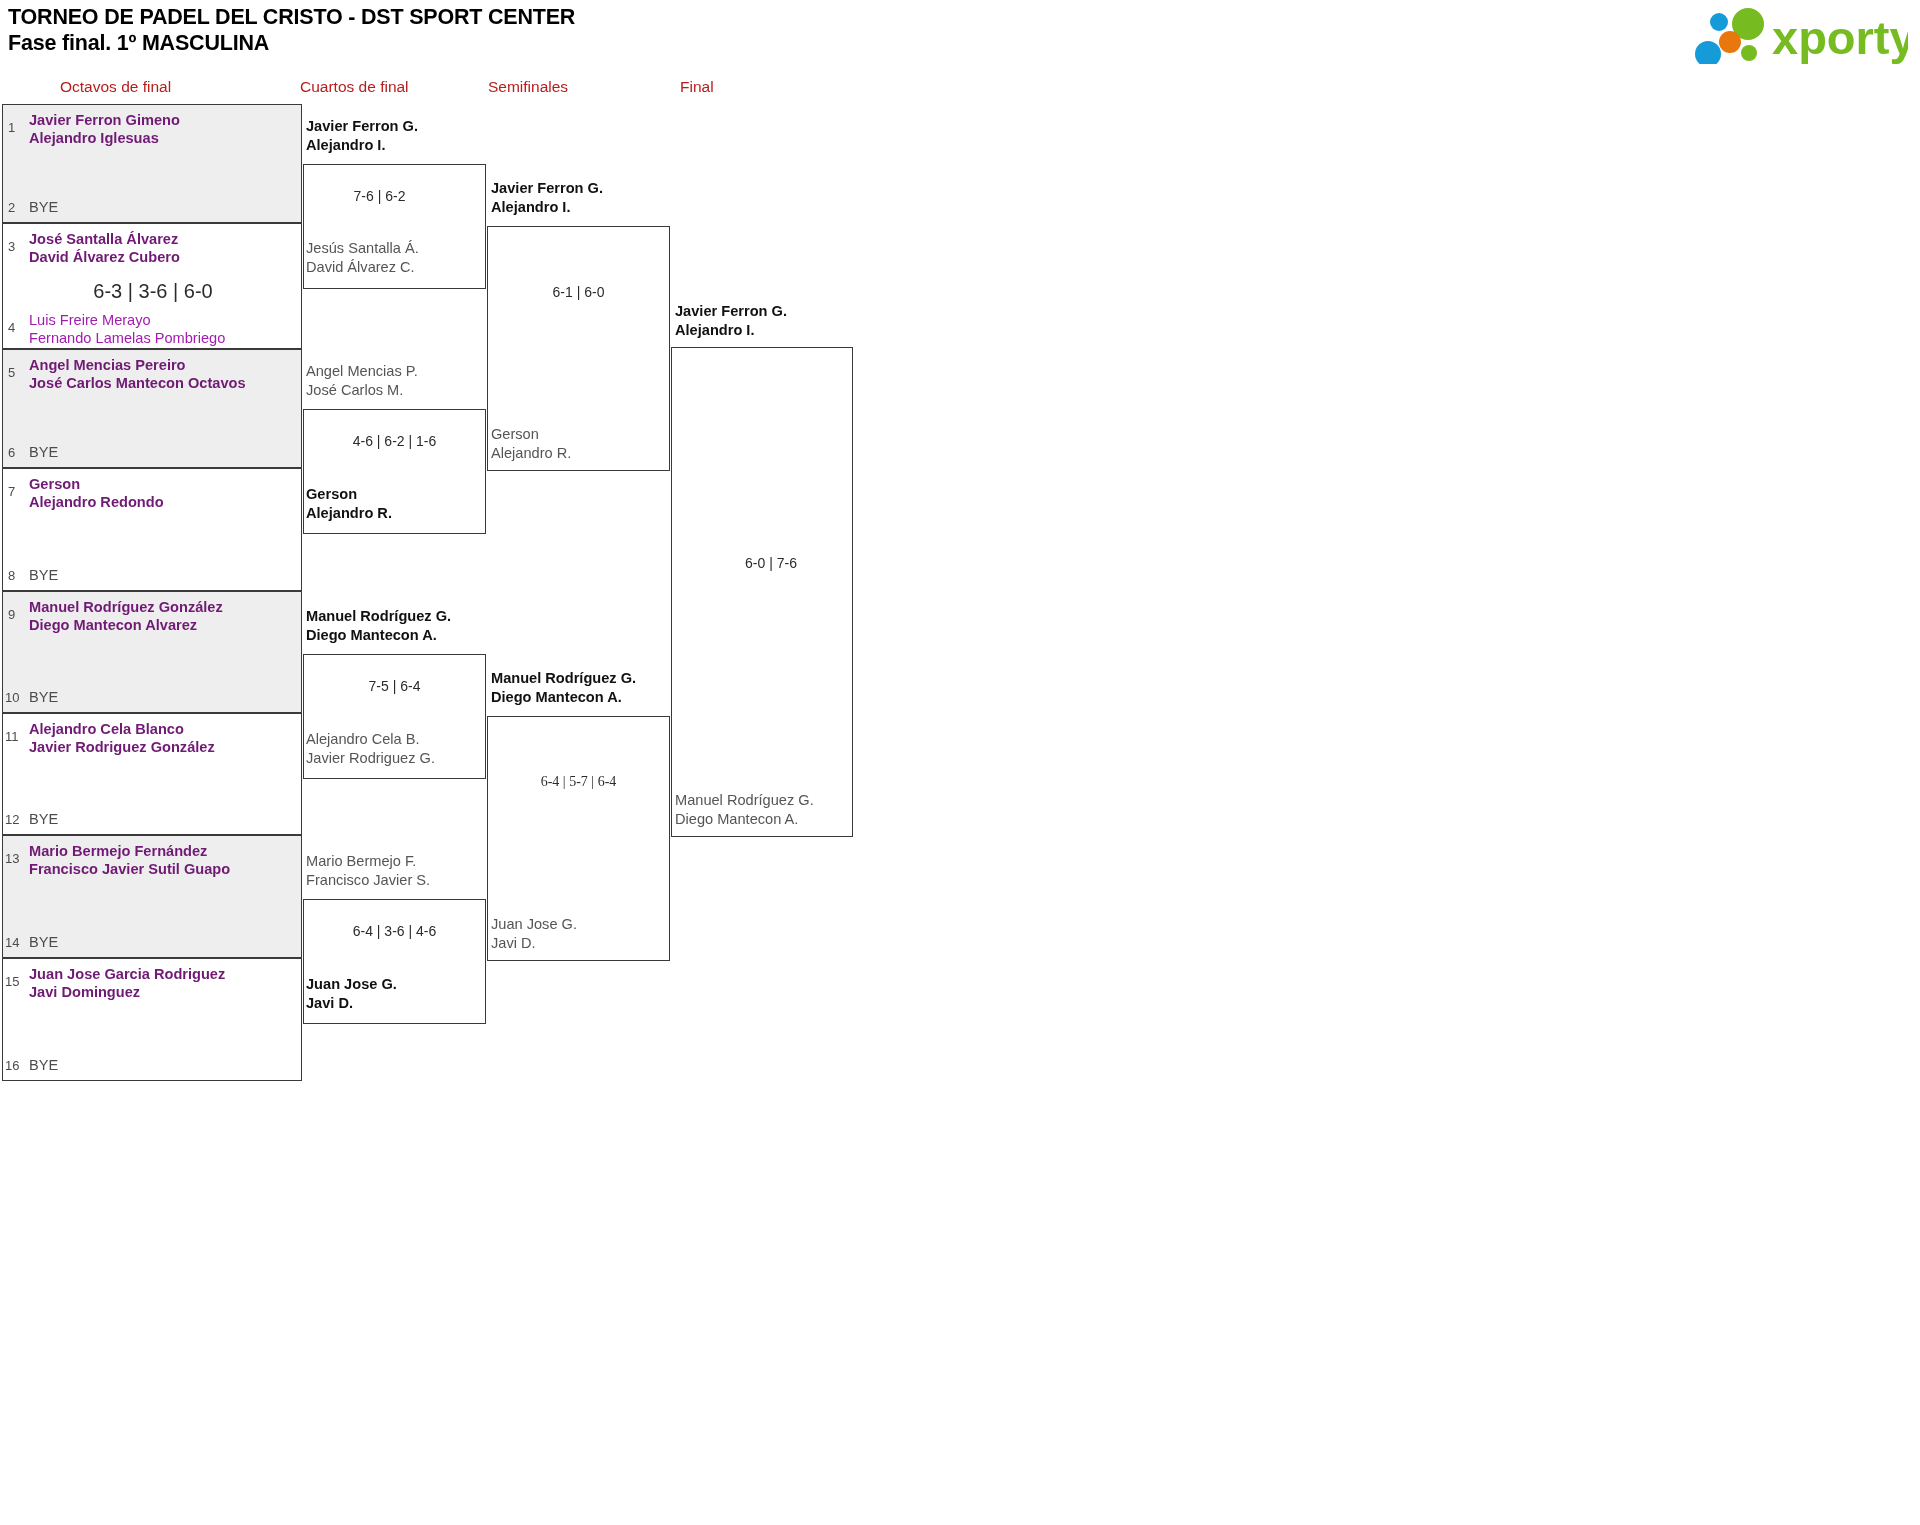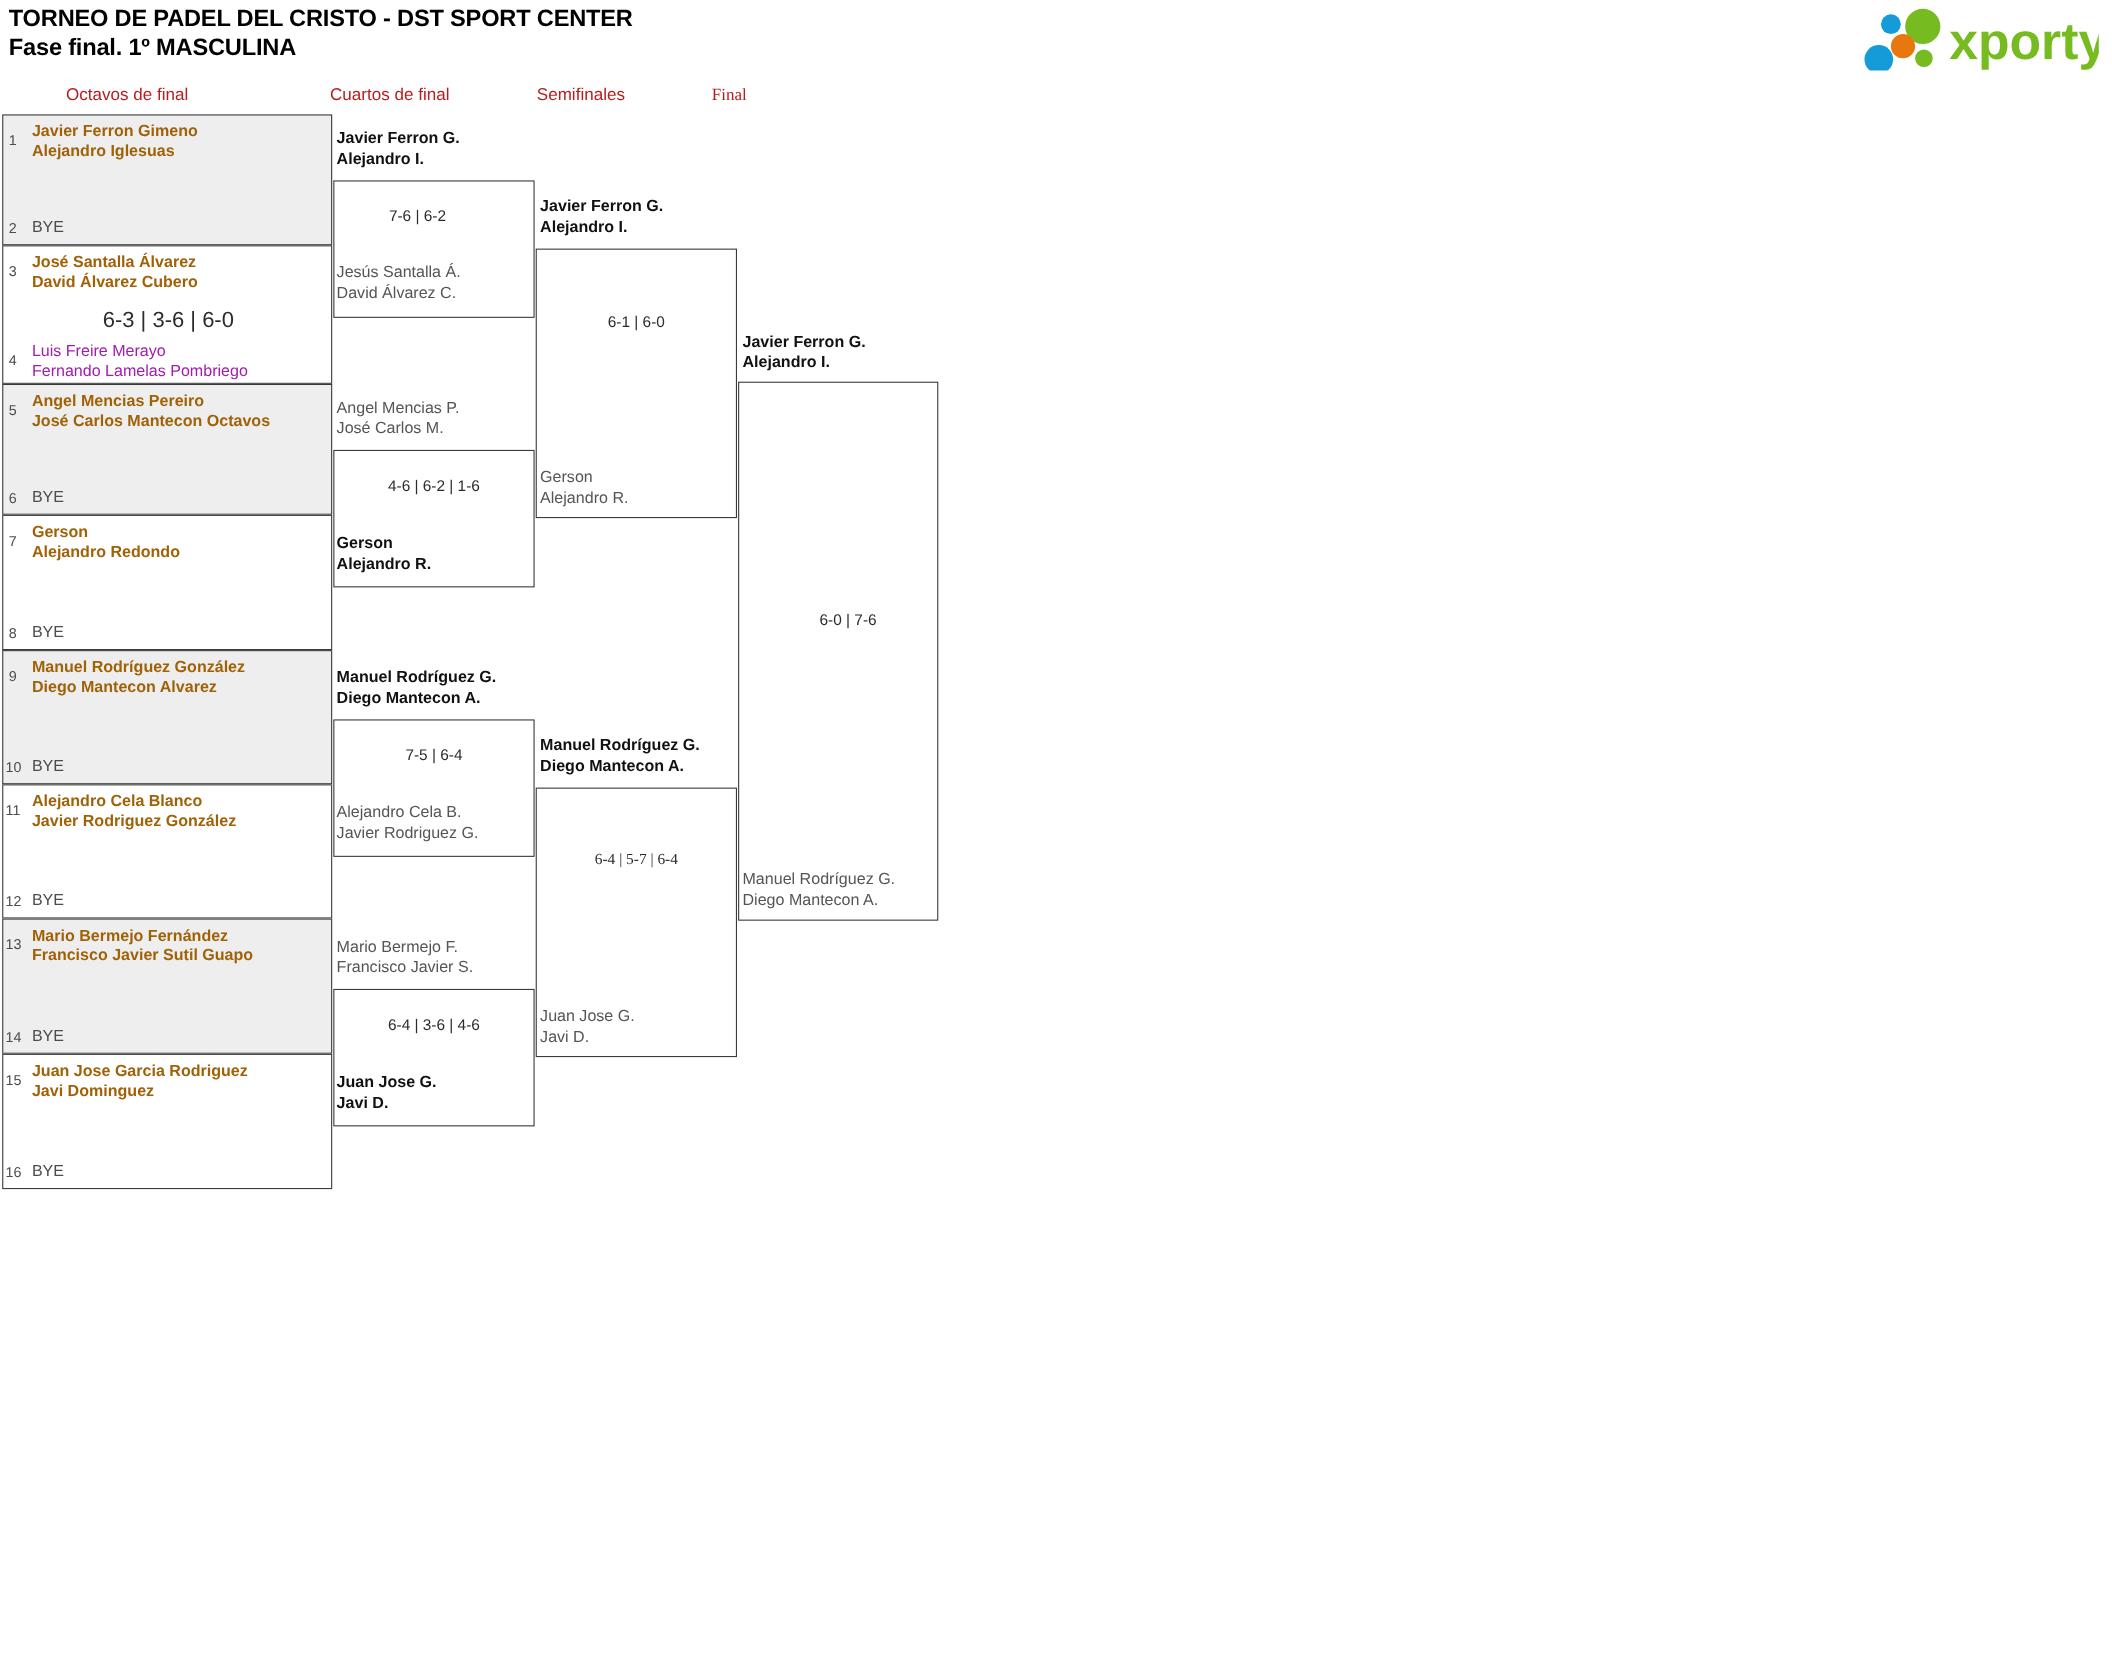--- a/index.html
+++ b/index.html
@@ -83,21 +83,21 @@
     width: 20px;
     text-align: left;
   }
   .team {
     position: absolute;
     left: 26px;
     font-size: 14.6px;
     line-height: 18.5px;
     white-space: nowrap;
   }
-  .team.winner { color: #a16207; font-weight: 600; }
+  .team.winner { color: #701a75; font-weight: 600; }
   .team.loser  { color: #a21caf; font-weight: 400; }
   .team.bye    { color: #4c4c4c; font-weight: 400; font-size: 14.6px; }
 
   .r1-score {
     position: absolute;
     font-size: 20px;
     color: #2b2b2b;
     text-align: center;
     white-space: nowrap;
   }
@@ -146,21 +146,21 @@
       <g fill="#76bc21" font-family="Liberation Sans, sans-serif" font-size="47" font-weight="bold">
         <text x="84" y="48">xporty</text>
       </g>
     </svg>
   </div>
 </div>
 
 <div class="round-head" style="left:60px;  top:78px; width:190px;">Octavos de final</div>
 <div class="round-head" style="left:300px; top:78px; width:190px;">Cuartos de final</div>
 <div class="round-head" style="left:488px; top:78px; width:180px;">Semifinales</div>
-<div class="round-head" style="left:647px; top:78px; width:160px;font-family:Liberation Serif, serif;">Final</div>
+<div class="round-head" style="left:680px; top:78px; width:160px;">Final</div>
 
 <div id="bracket">
 
   <div class="r1-box shaded" style="left:2px; top:104px; width:300px; height:119px;">
     <div class="seed-num" style="top:15px;">1</div>
     <div class="team winner" style="top:6px;">Javier Ferron Gimeno</div>
     <div class="team winner" style="top:24px;">Alejandro Iglesuas</div>
     <div class="seed-num" style="top:95px;">2</div>
     <div class="team bye" style="top:93px;">BYE</div>
   </div>

